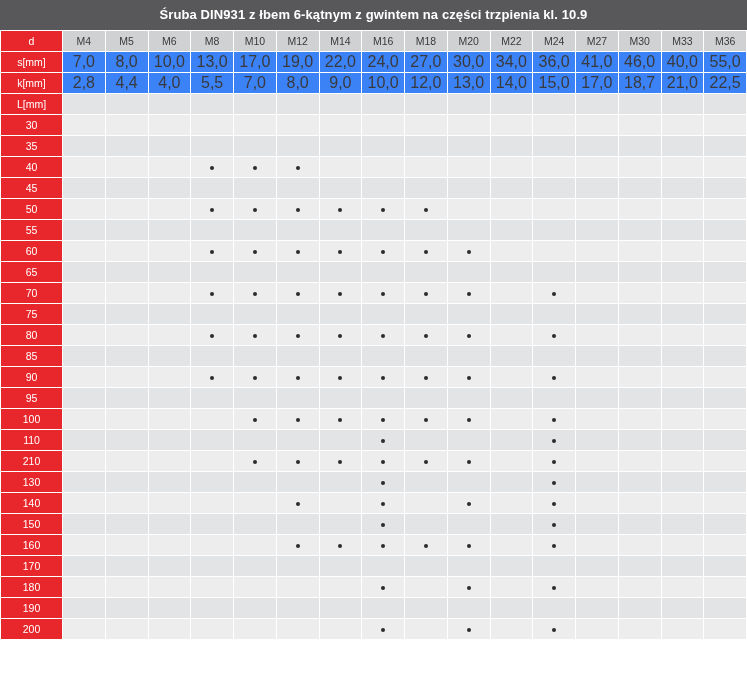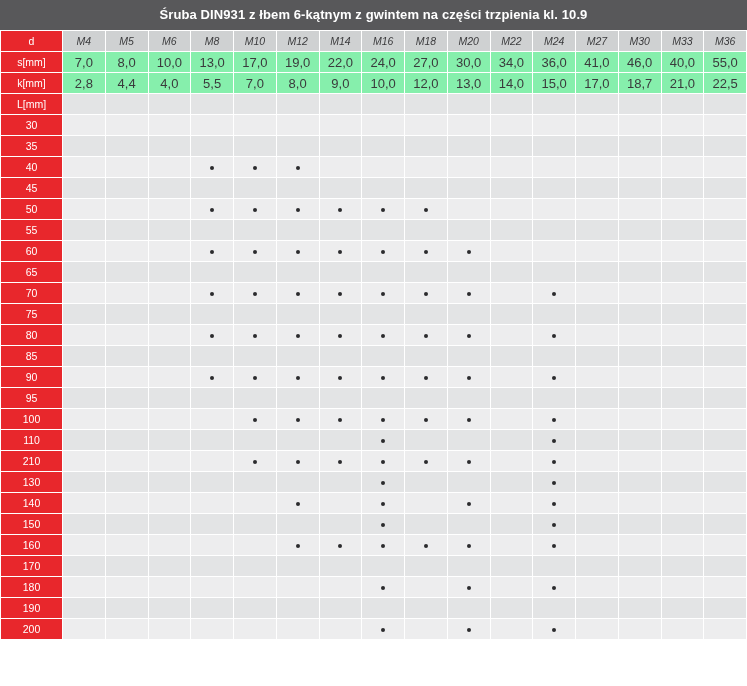--- a/index.html
+++ b/index.html
@@ -52,26 +52,25 @@
     color: #ffffff;
     font-weight: bold;
     font-size: 10.5px;
     width: 62px;
   }
   th.colhead {
     background: #cfd1d2;
     color: #3a3a3c;
     font-weight: bold;
     font-size: 10.5px;
-    font-style: italic;
   }
   td.val {
-    background: #86efac;
+    background: #3b82f6;
     color: #3a3a3c;
-    font-size: 13px;
+    font-size: 16px;
   }
   td.lenlabel {
     background: #e8272c;
     color: #ffffff;
     font-weight: bold;
     font-size: 10.5px;
   }
   td.cell {
     background: #ededee;
   }

